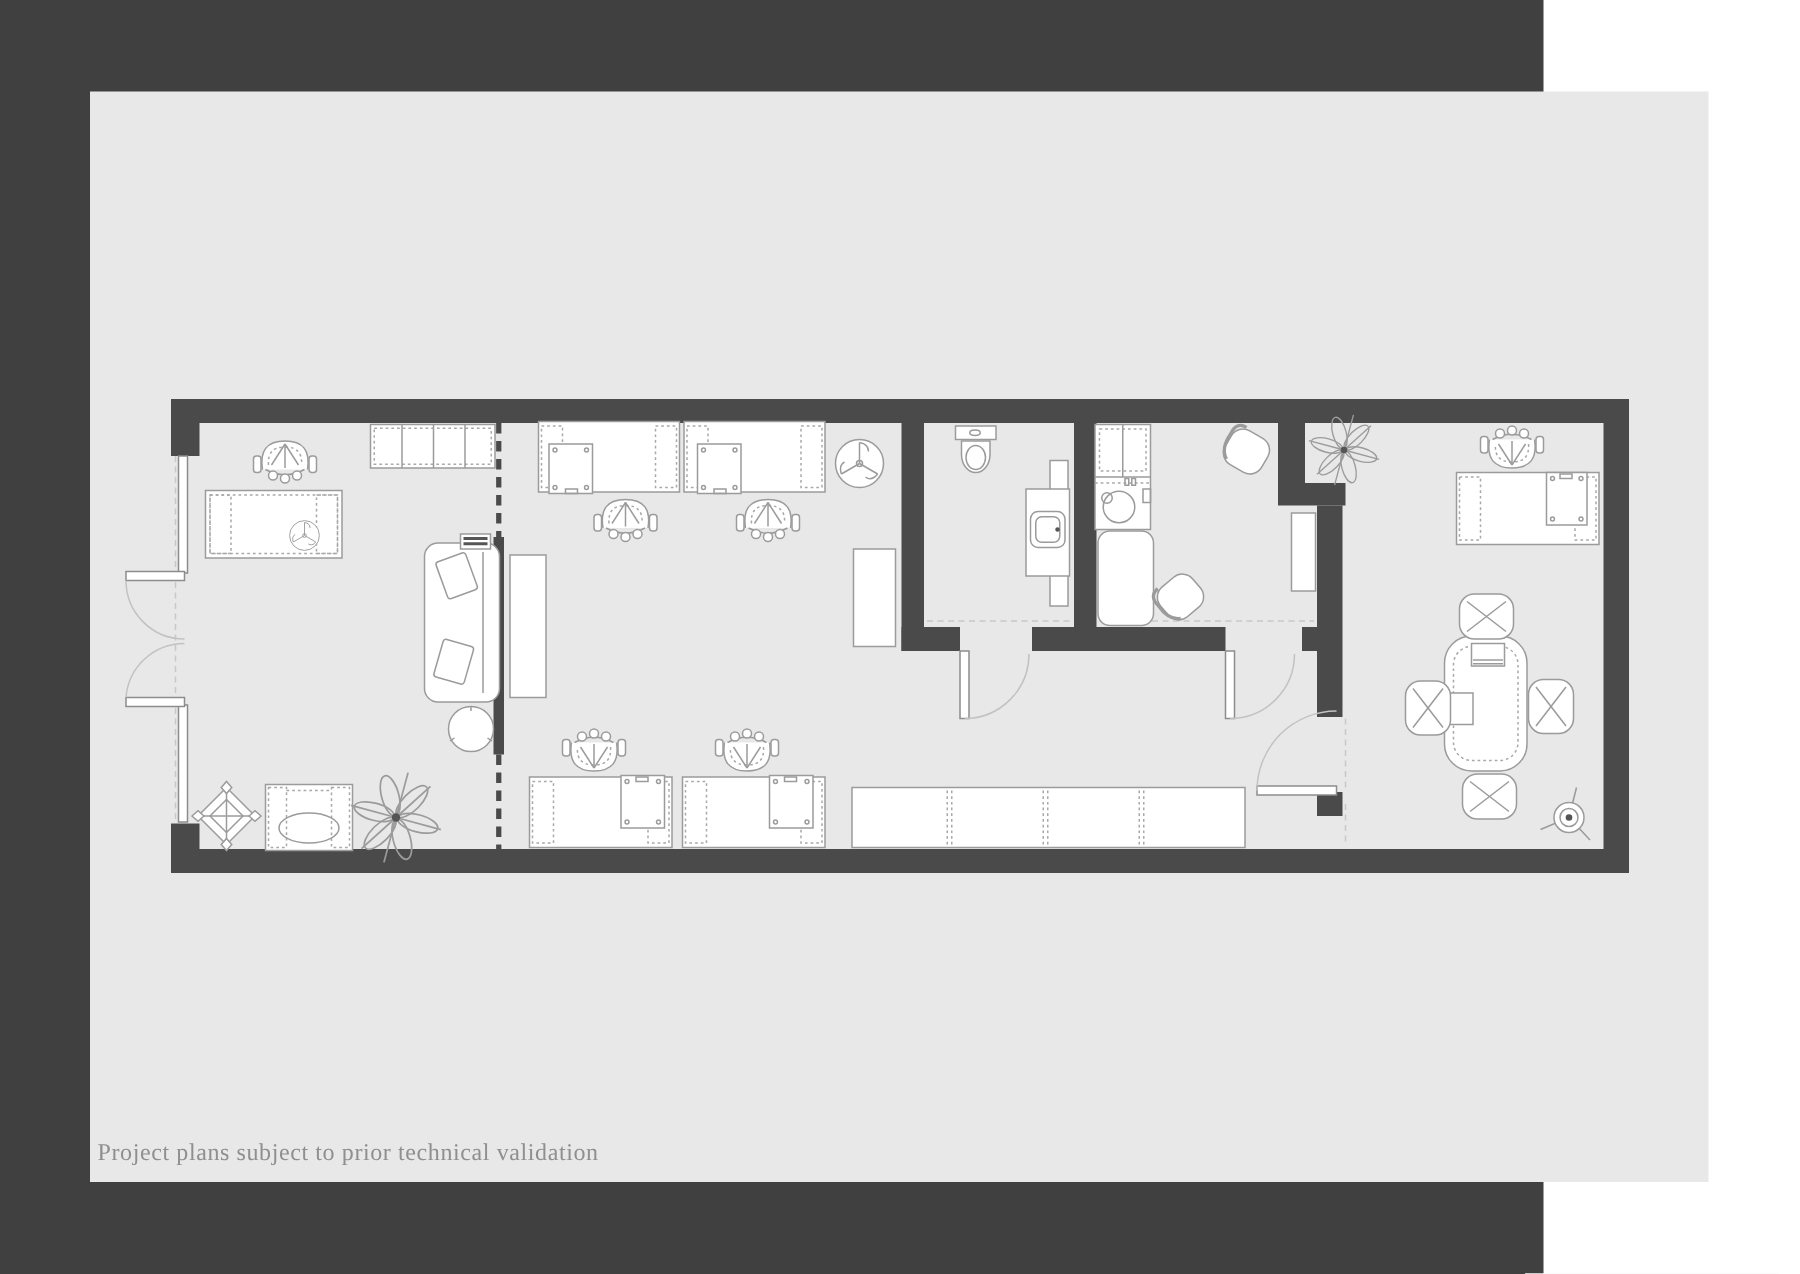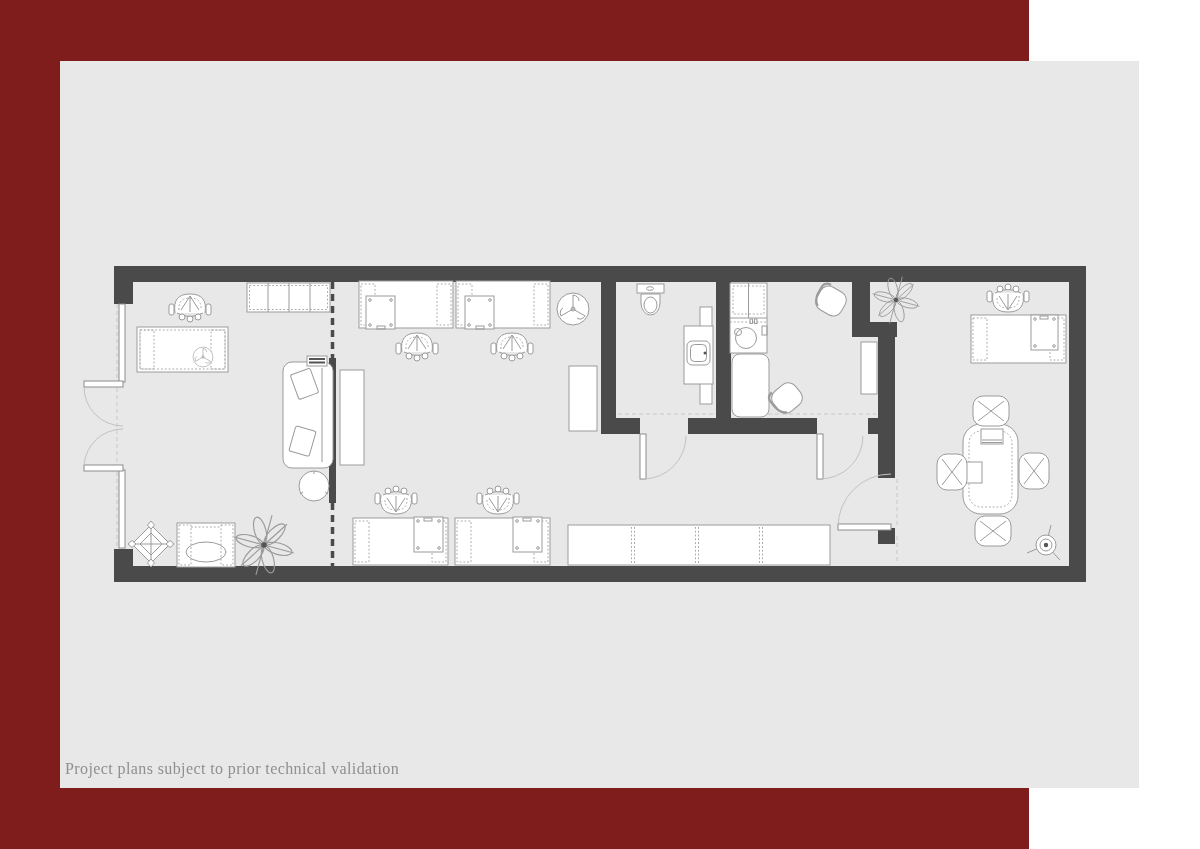--- a/index.html
+++ b/index.html
@@ -1,17 +1,17 @@
 <!DOCTYPE html>
 <html><head>
 <meta charset="utf-8">
 <style>
   html,body{margin:0;padding:0;background:#ffffff;width:1200px;height:849px;overflow:hidden;
     font-family:"Liberation Sans", sans-serif;}
-  .stage{position:relative;width:1029px;height:849px;background:#7f1d1d;}
+  .stage{position:relative;width:1029px;height:849px;background:#404040;}
   .sheet{position:absolute;left:60px;top:61px;width:1079px;height:727px;background:#e8e8e8;}
   .plan-svg{position:absolute;left:0;top:0;width:1200px;height:849px;}
   .caption{position:absolute;left:65px;top:760px;font-family:"Liberation Serif", serif;
     font-size:16px;color:#8f8f8f;letter-spacing:.4px;}
   
   .wall{fill:#4a4a4a;stroke:none;}
   .furn{stroke:#9b9b9b;stroke-width:1;fill:none;}
   .furnw{stroke:#9b9b9b;stroke-width:1;fill:#ffffff;}
   .dash{stroke:#a8a8a8;stroke-width:1;fill:none;stroke-dasharray:1.8,2;}
   .arc{stroke:#c2c2c2;stroke-width:1;fill:none;}

